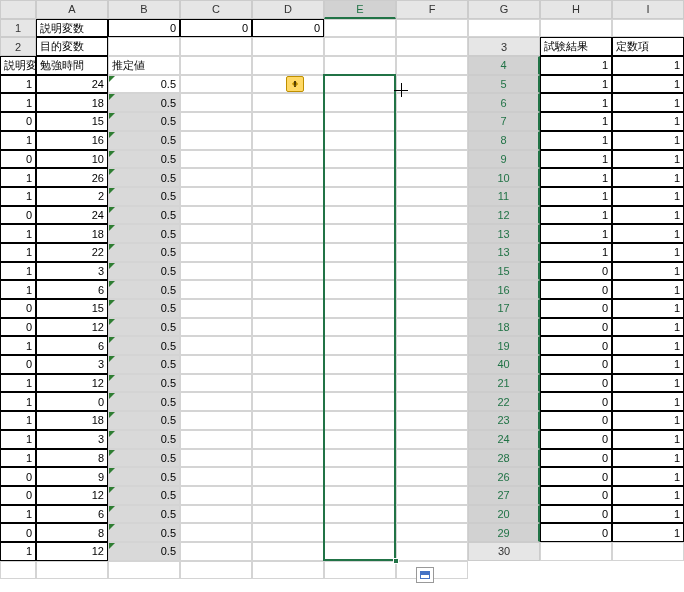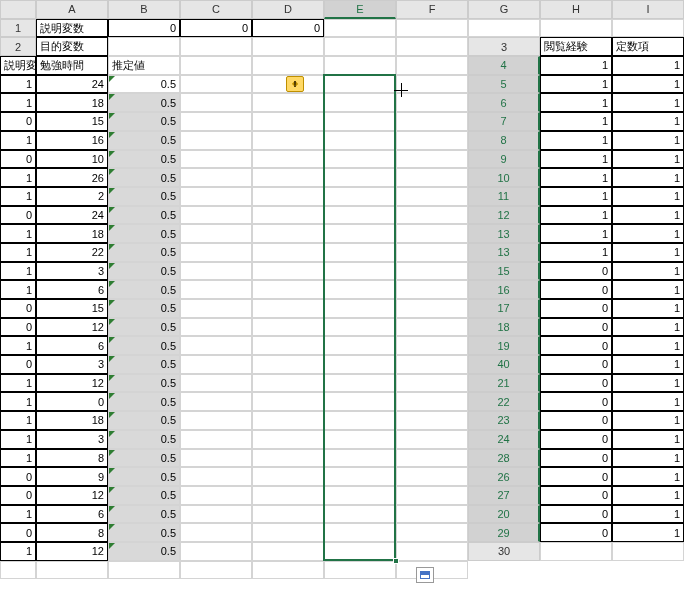--- a/index.html
+++ b/index.html
@@ -150,21 +150,21 @@
     <div class="cell " style="position: relative;"></div>
     <div class="cell " style="position: relative;"></div>
     <div class="row-header">2</div>
     <div class="cell header-box" style="position: relative;">目的変数</div>
     <div class="cell " style="position: relative;"></div>
     <div class="cell " style="position: relative;"></div>
     <div class="cell " style="position: relative;"></div>
     <div class="cell " style="position: relative;"></div>
     <div class="cell " style="position: relative;"></div>
     <div class="row-header">3</div>
-    <div class="cell header-box" style="position: relative;">閲覧経験</div>
+    <div class="cell header-box" style="position: relative;">試験結果</div>
     <div class="cell header-box" style="position: relative;">定数項</div>
     <div class="cell header-box" style="position: relative;">説明変数</div>
     <div class="cell header-box" style="position: relative;">勉強時間</div>
     <div class="cell " style="position: relative;">推定値</div>
     <div class="cell " style="position: relative;"></div>
     <div class="cell " style="position: relative;"></div>
     <div class="cell " style="position: relative;"></div>
     <div class="cell " style="position: relative;"></div>
     <div class="row-header sel">4</div>
     <div class="cell right header-box" style="position: relative;">1</div>

